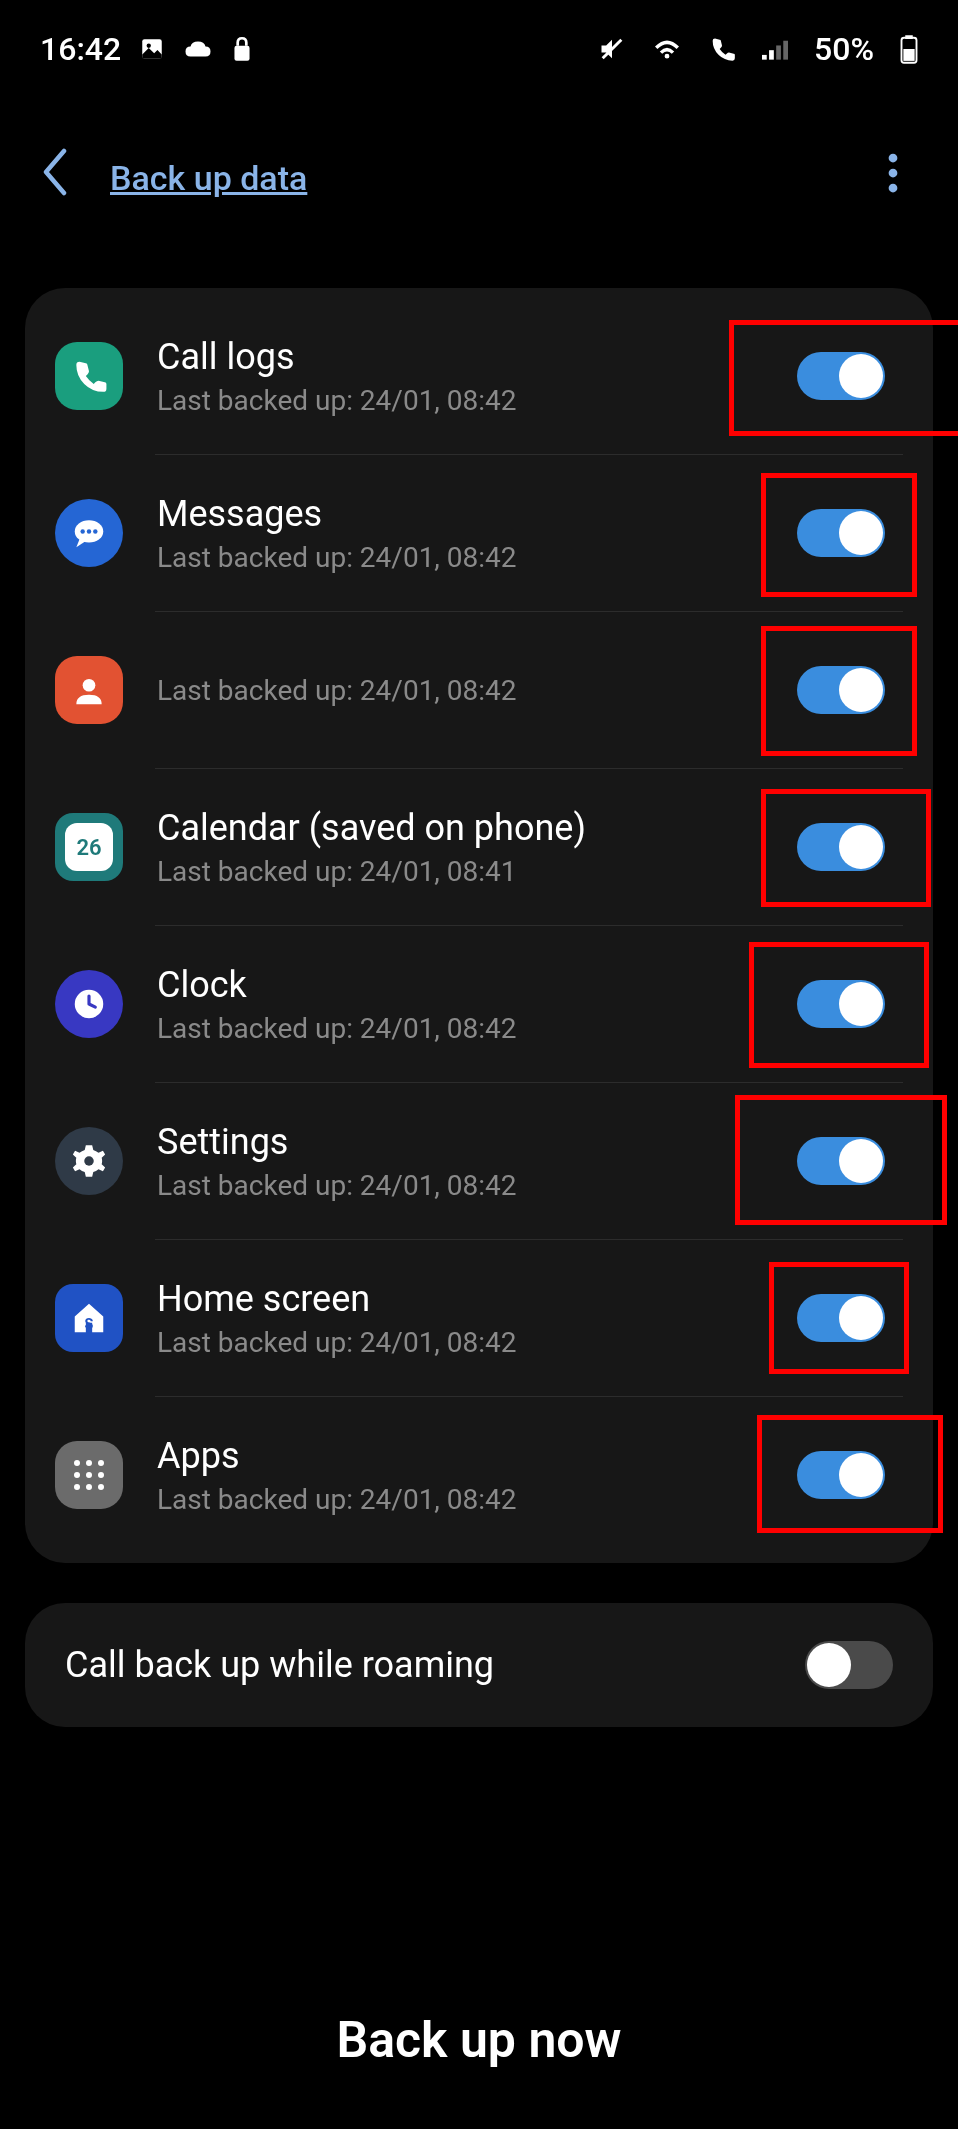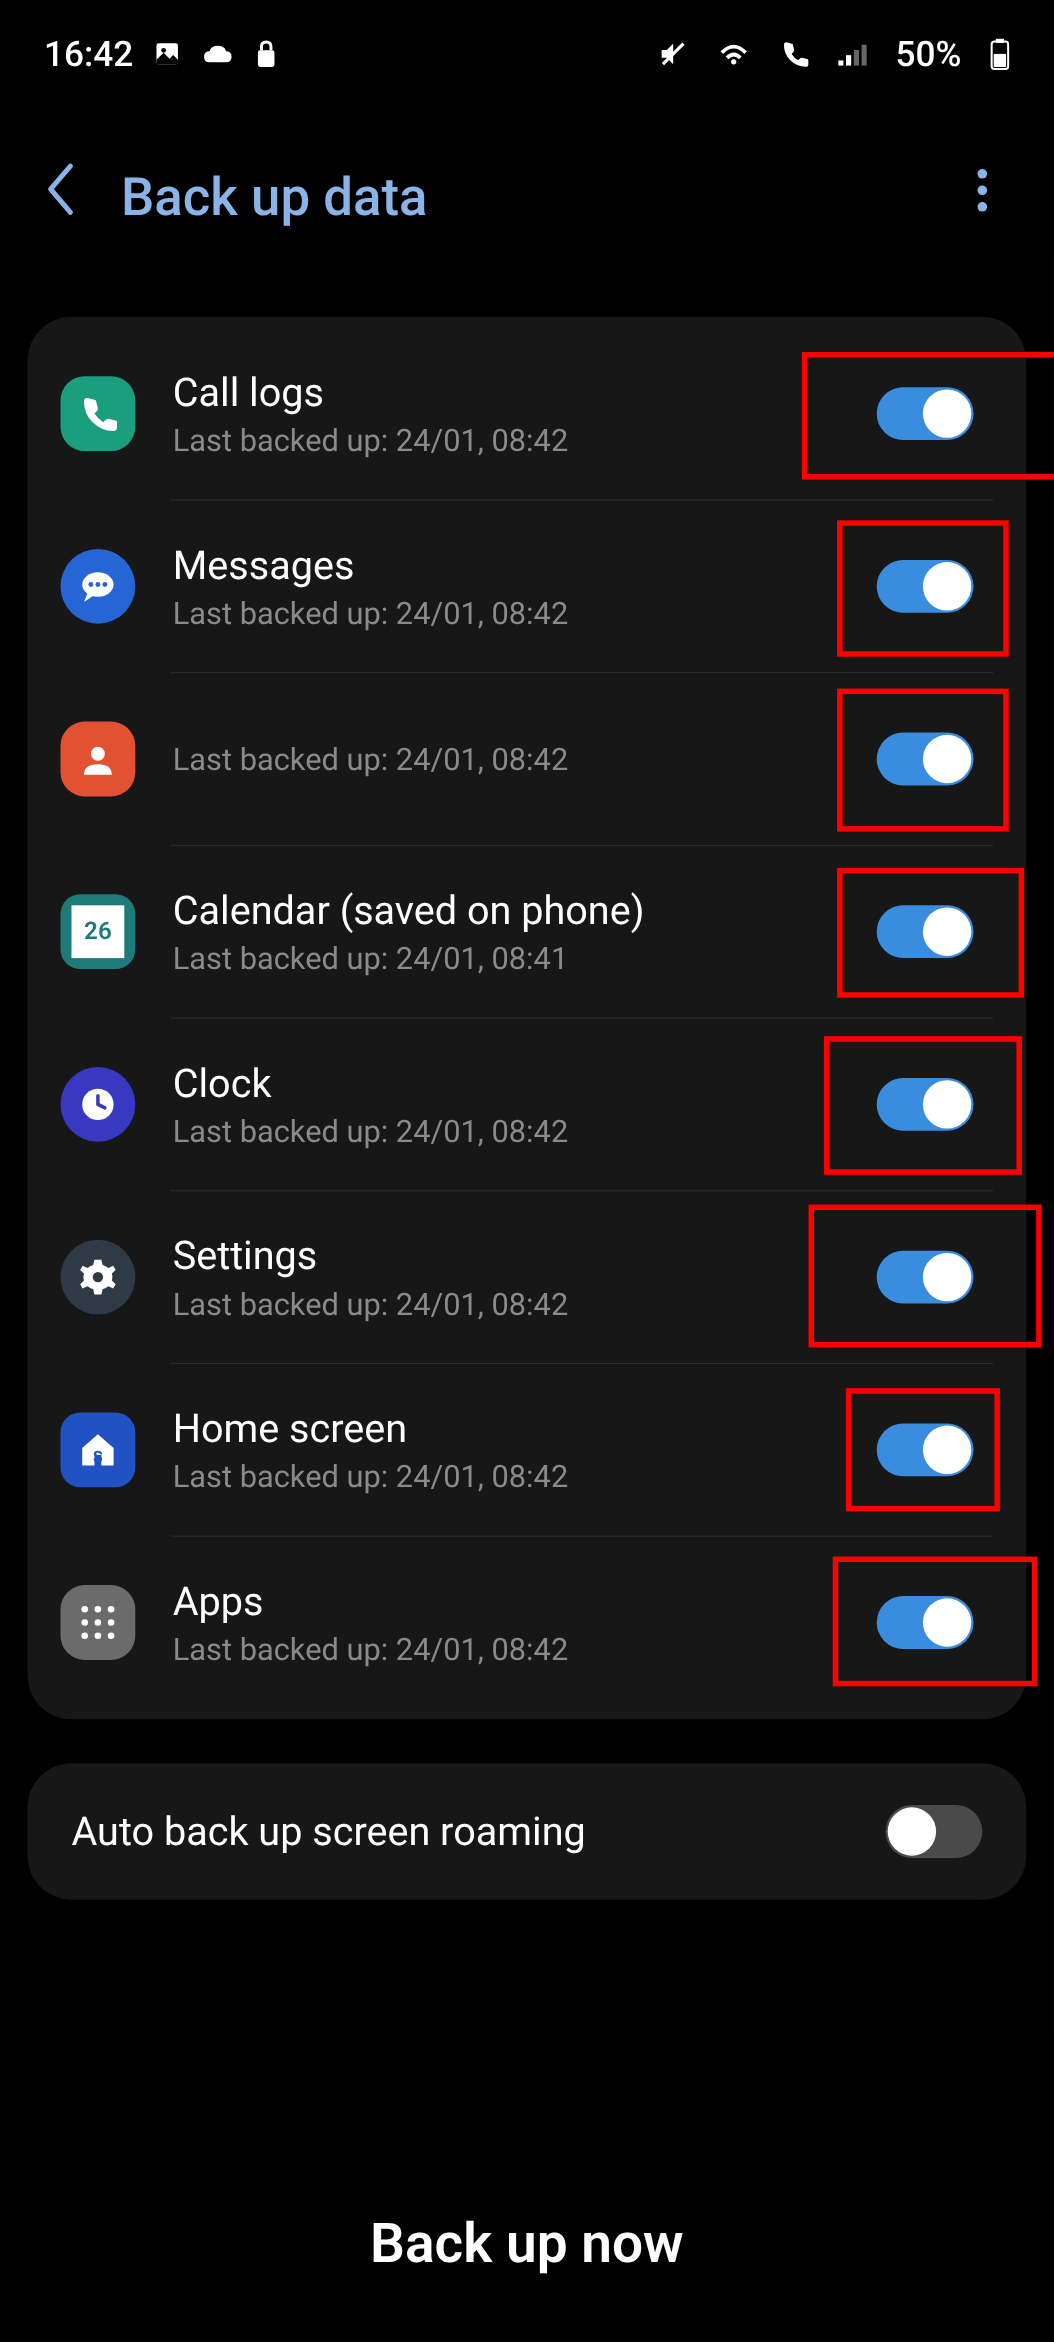--- a/index.html
+++ b/index.html
@@ -34,23 +34,24 @@
     padding: 60px 40px 80px 40px;
     gap: 40px;
   }
   .back-arrow {
     color: #8ab4e8;
     font-size: 48px;
     cursor: pointer;
   }
   .header-title {
     color: #8ab4e8;
-    font-size: 48px;
+    font-size: 34px;
     font-weight: 500;
     flex: 1;
+    text-decoration: underline;
   }
   .more-menu {
     color: #8ab4e8;
     font-size: 40px;
     padding-right: 20px;
     cursor: pointer;
   }
 
   
   .card {
@@ -300,21 +301,21 @@
       <div class="highlight-box" style="top:-20px; left:-18px; width:156px; height:130px;"></div>
       <div class="toggle on">
           <div class="knob"></div>
         </div>
     </div>
   </div>
   <div class="divider"></div>
 
   <div class="row">
     <div class="row-icon bg-teal2">
-      <div style="width:48px;height:48px;background:#fff;border-radius:0;display:flex;align-items:center;justify-content:center;position:relative;">
+      <div style="width:48px;height:48px;background:#fff;border-radius:12px;display:flex;align-items:center;justify-content:center;position:relative;">
         <span class="cal-num" style="color:#1f7a7a;">26</span>
       </div>
     </div>
     <div class="row-content">
       <div class="row-title">Calendar (saved on phone)</div>
       <div class="row-sub">Last backed up: 24/01, 08:41</div>
     </div>
     <div class="toggle-wrap">
       <div class="highlight-box" style="top:-14px; left:-18px; width:170px; height:118px;"></div>
       <div class="toggle on">
@@ -406,19 +407,19 @@
       <div class="highlight-box" style="top:-16px; left:-22px; width:186px; height:118px;"></div>
       <div class="toggle on">
           <div class="knob"></div>
         </div>
     </div>
   </div>
 
 </div>
 
 <div class="roaming-card">
-  <div class="roaming-title">Auto back up screen roaming</div>
+  <div class="roaming-title">Call back up while roaming</div>
   <div class="toggle off">
       <div class="knob"></div>
     </div>
 </div>
 
 <div class="bottom-btn">Back up now</div>
 
 </body></html>

